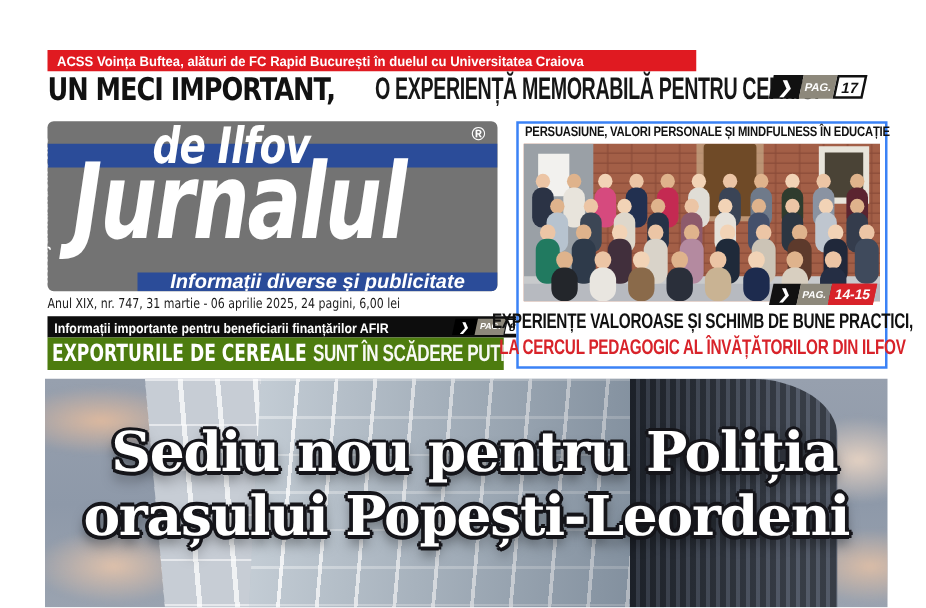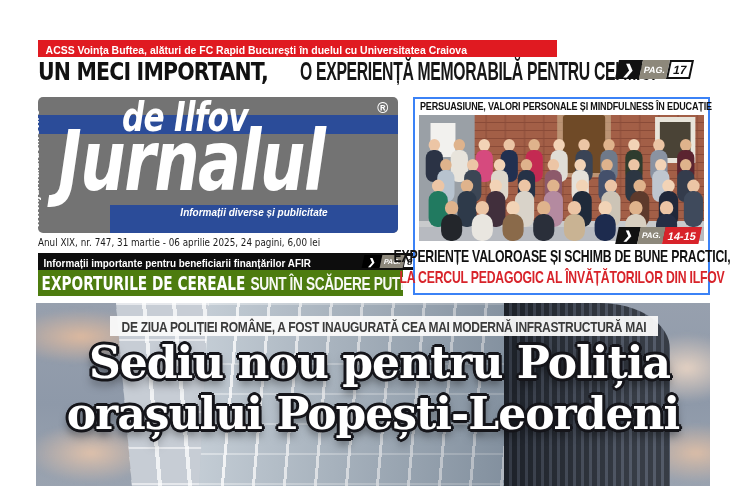--- a/index.html
+++ b/index.html
@@ -59,22 +59,22 @@
     position:absolute; left:20px; top:22px; color:#fff; font-family:"DejaVu Sans",sans-serif;
     font-size:84px; font-weight:bold; line-height:1; white-space:nowrap;
     transform:scaleX(.76); transform-origin:left top; letter-spacing:-2px;
   }
   .mh-reg{ position:absolute; right:10px; top:2px; color:#fff; font-size:15px; font-weight:bold; }
   .mh-site{
     position:absolute; left:3px; bottom:6px; color:#fff; font-size:10.5px; font-weight:bold;
     transform:rotate(-90deg); transform-origin:left bottom; white-space:nowrap; letter-spacing:.3px;
   }
   .mh-tagline{
-    position:absolute; left:72px; right:0; bottom:0; height:28px; background:#2b4c99;
-    color:#fff; font-size:10px; font-weight:bold; text-align:center; line-height:15px;
+    position:absolute; left:72px; right:0; bottom:0; height:15px; background:#2b4c99;
+    color:#fff; font-size:16px; font-weight:bold; text-align:center; line-height:15px;
   }
   .issue-line{
     position:absolute; left:38px; top:236px; font-family:"DejaVu Sans",sans-serif;
     font-size:11px; color:#1a1a1a; white-space:nowrap; transform:scaleX(.8); transform-origin:left top;
   }
   
   .afir-bar{
     position:absolute; left:38px; top:253px; width:383px; height:17px; background:#0d0d0d;
   }
   .afir-text{
@@ -320,20 +320,17 @@
   </div>
 
   <div class="main-photo">
     <div class="cloud c1"></div>
     <div class="cloud c2"></div>
     <div class="cloud c3"></div>
     <div class="cloud c4"></div>
     <div class="bldg-left"></div>
     <div class="bldg-main"></div>
     <div class="bldg-dark"></div>
-    <div class="photo-kicker">
-      <span>DE ZIUA POLIȚIEI ROMÂNE, A FOST INAUGURATĂ CEA MAI MODERNĂ INFRASTRUCTURĂ MAI</span>
-    </div>
     <div class="mhl mhl1">Sediu nou pentru Poliția</div>
     <div class="mhl mhl2">orașului Popești-Leordeni</div>
   </div>
 
 </div>
 
 </body></html>

